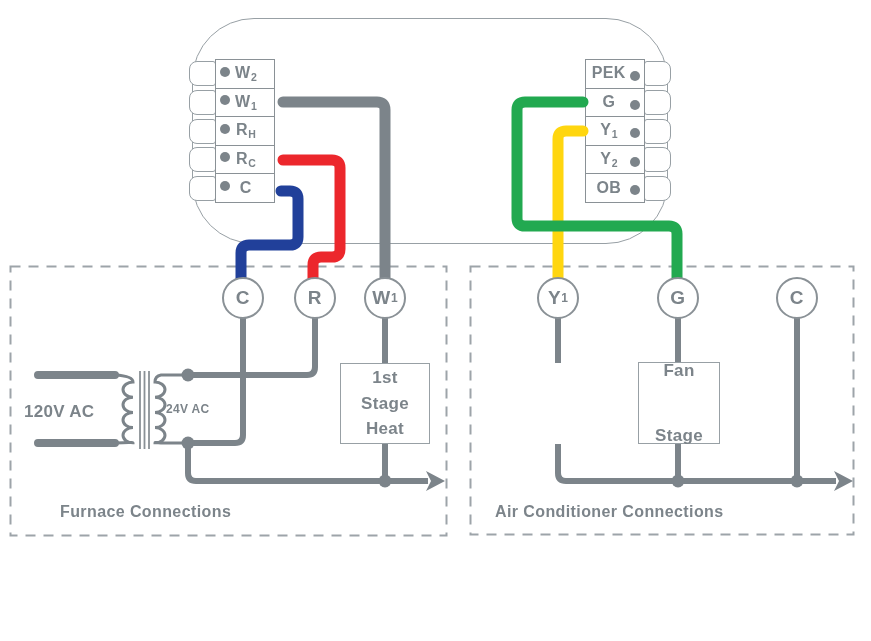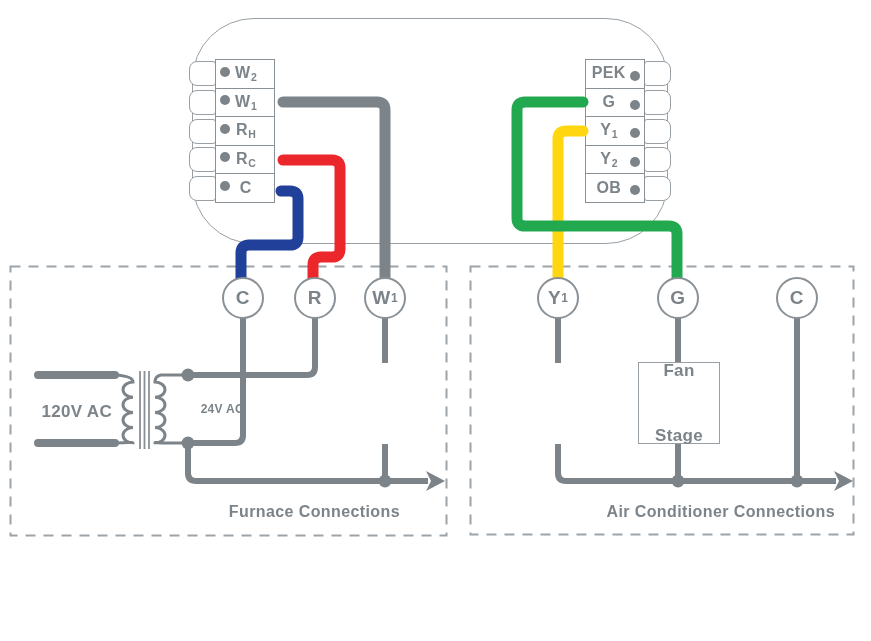--- a/index.html
+++ b/index.html
@@ -55,21 +55,21 @@
   
   .eqbox{
     position:absolute;background:#ffffff;border:2px solid #98A0A5;
     display:flex;flex-direction:column;align-items:center;justify-content:center;
     font-weight:700;font-size:17px;line-height:1.5;letter-spacing:.3px;text-align:center;
   }
   .heat{left:340px;top:363px;width:90px;height:81px;border-width:1.6px;}
   .compressor{left:495px;top:362px;width:133px;height:82px;}
   .fan{left:638px;top:362px;width:82px;height:82px;border-width:1.6px;gap:40px;}
   
-  .flabel{position:absolute;font-weight:700;text-align:right;letter-spacing:.3px;}
+  .flabel{position:absolute;font-weight:700;text-align:left;letter-spacing:.3px;}
   .v120{left:24px;top:402px;width:88px;font-size:17px;}
   .v24{left:166px;top:402px;width:78px;font-size:12px;}
   .section-title{font-size:16px;letter-spacing:.4px;}
   .furnace-title{left:60px;top:503px;width:340px;}
   .ac-title{left:495px;top:503px;width:340px;}
 </style>
 </head>
 <body>
 
 <div class="canvas">
@@ -189,20 +189,25 @@
     </div>
   <div class="node" style="left:657px;top:277px">
       <span>G</span>
       <span class="sub"></span>
     </div>
   <div class="node" style="left:776px;top:277px">
       <span>C</span>
       <span class="sub"></span>
     </div>
 
+  <div class="eqbox heat">
+    <div>1st</div>
+    <div>Stage</div>
+    <div>Heat</div>
+  </div>
   <div class="eqbox fan">
     <div>Fan</div>
     <div>Stage</div>
   </div>
 
   <div class="flabel v120">120V AC</div>
   <div class="flabel v24">24V AC</div>
 
   <div class="flabel section-title furnace-title">Furnace Connections</div>
   <div class="flabel section-title ac-title">Air Conditioner Connections</div>

